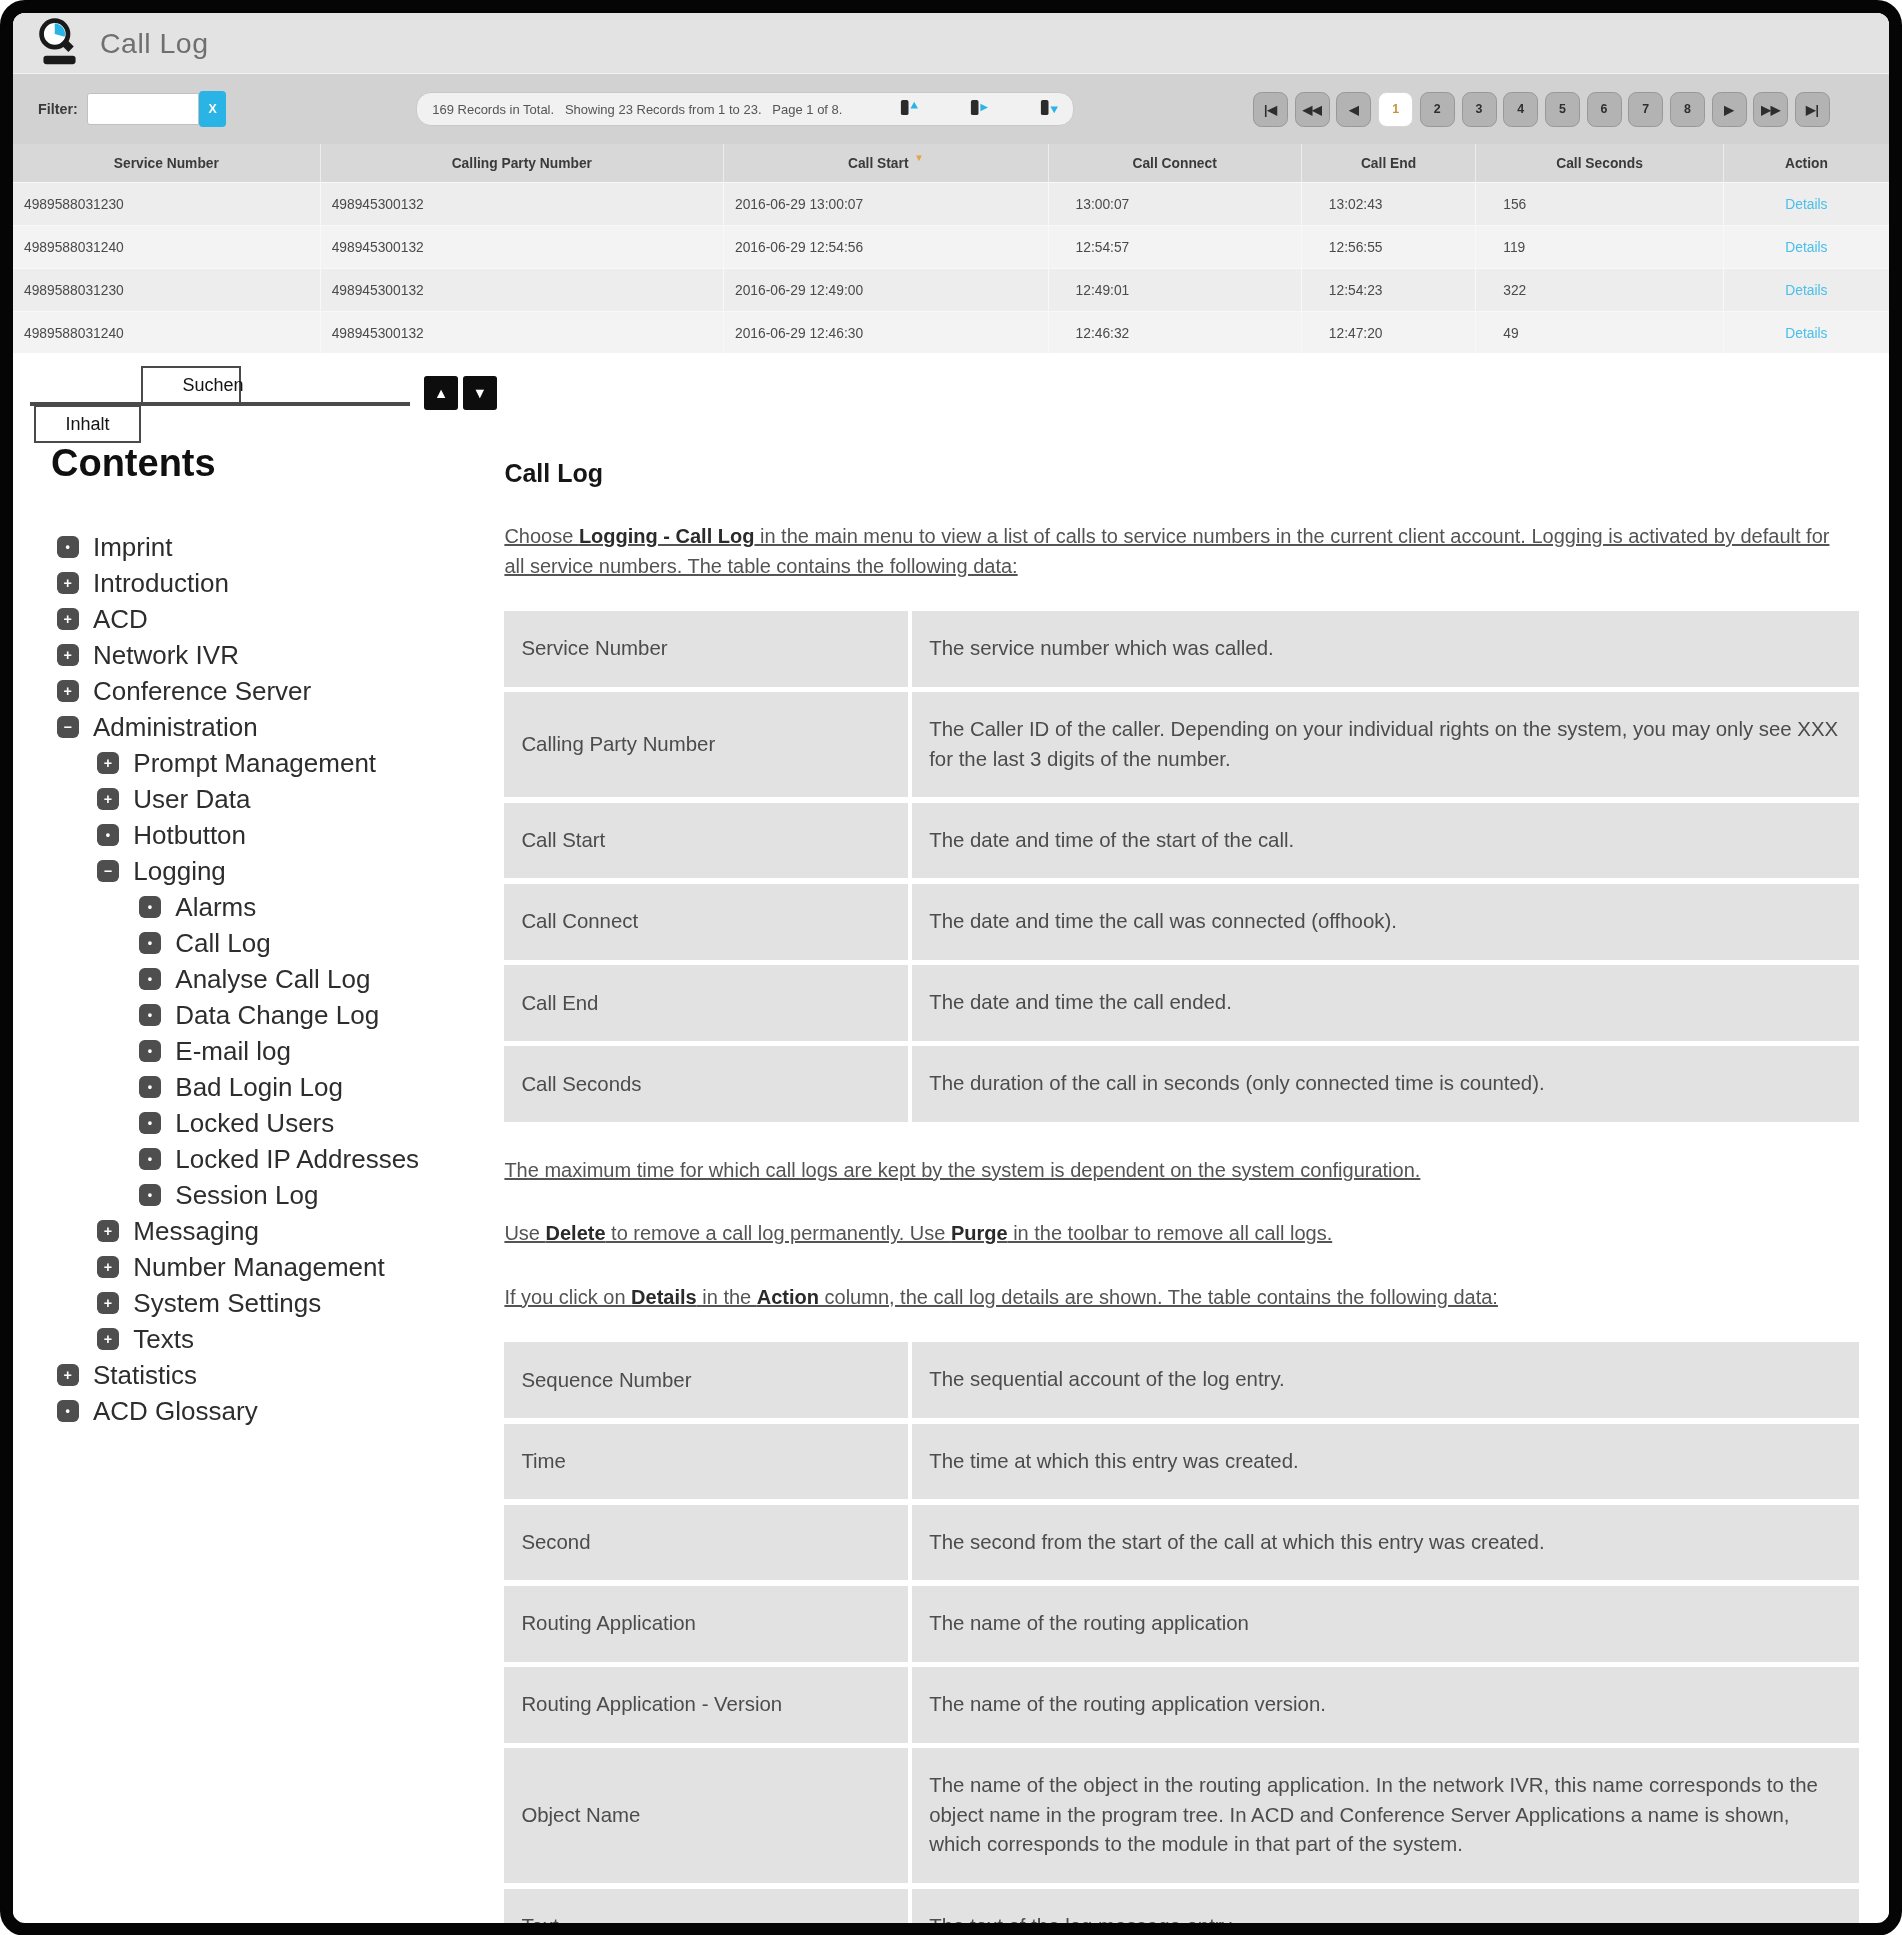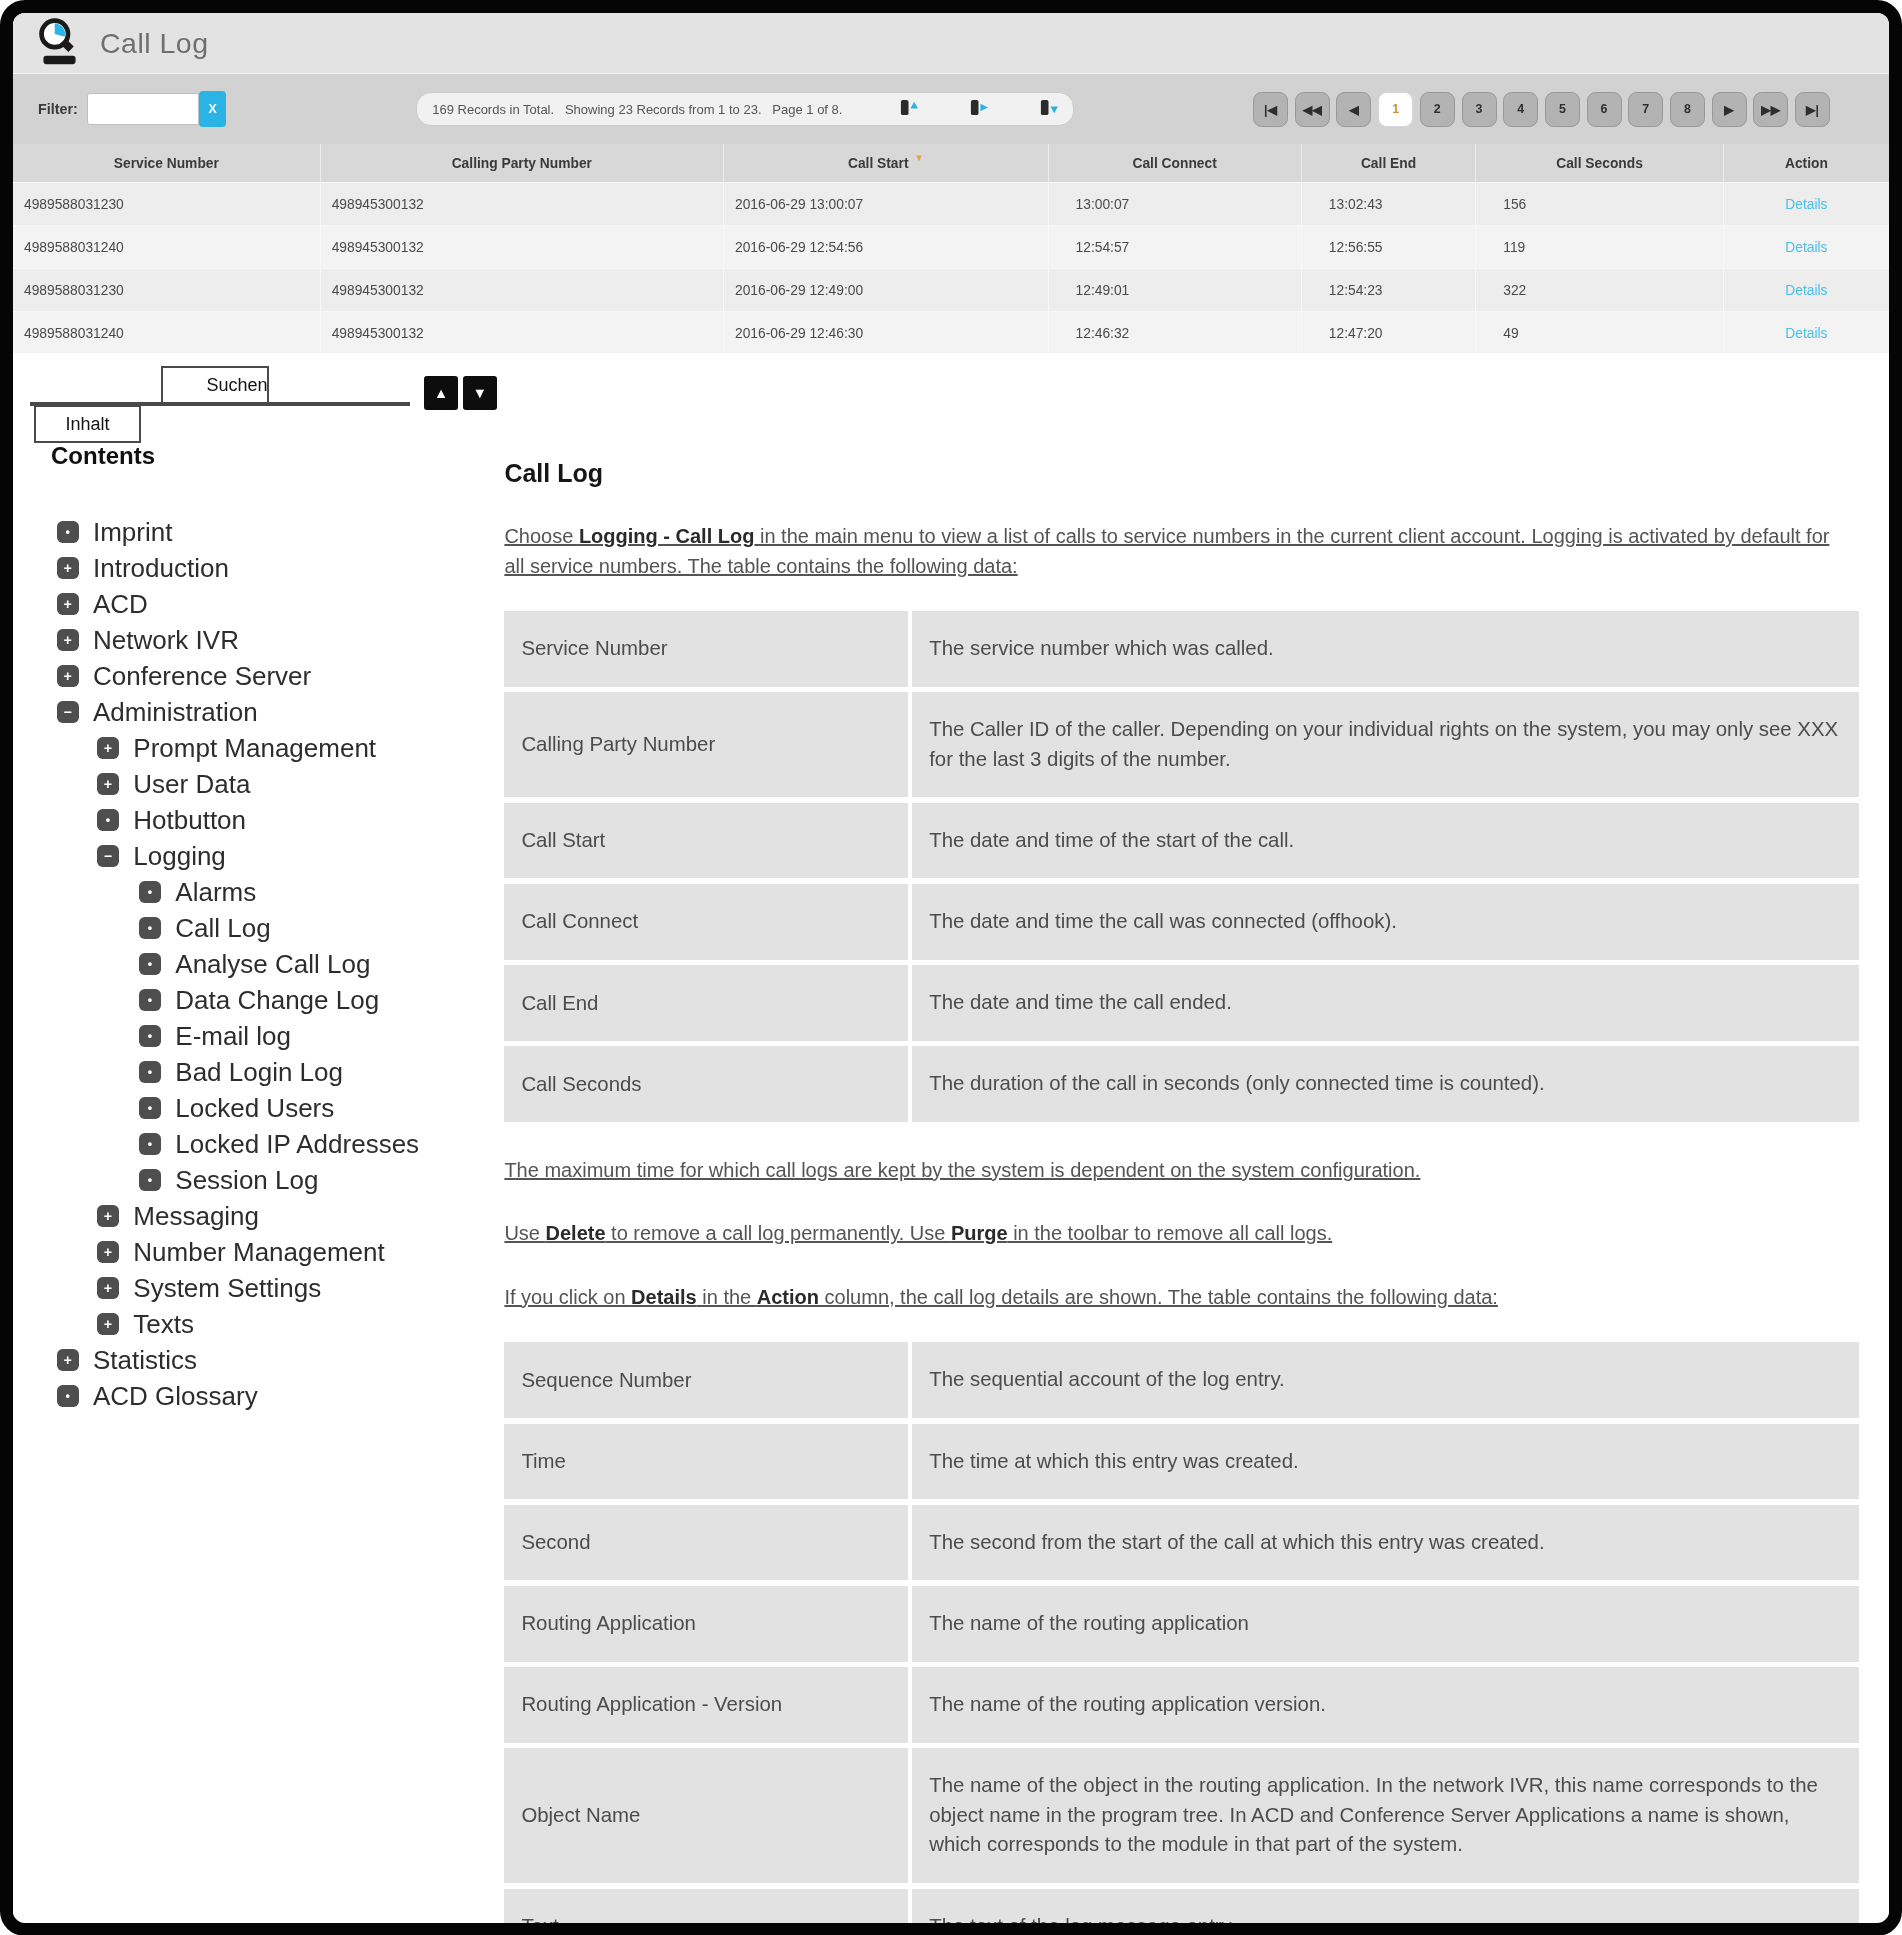--- a/index.html
+++ b/index.html
@@ -35,28 +35,28 @@
   .c0{width:16.4%;}.c1{width:21.5%;}.c2{width:17.3%;}.c3{width:13.5%;}.c4{width:9.3%;}.c5{width:13.2%;}.c6{width:8.8%;}
   .td.c3,.td.c4,.td.c5{padding-left:27px;}
   .td.c6{justify-content:center;padding-left:0;}
   .details-link{color:#49bfe9;cursor:pointer;}
 
   
   .bottom-panel{background:#fff;height:1565px;}
   .tabs-row{position:relative;height:68px;}
   .tab{position:absolute;top:13.3px;height:38px;border:2.9px solid #4a4a4a;background:#fff;display:flex;align-items:center;justify-content:center;font-size:18px;color:#141414;cursor:pointer;}
   .tab-inhalt{left:21px;width:107px;margin-top:39px;}
-  .tab-suchen{left:148px;width:108px;padding-left:44px;}
+  .tab-suchen{left:128px;width:100px;padding-left:44px;}
   .tabline{position:absolute;top:49px;left:17px;width:380px;height:3.8px;background:#4a4a4a;}
   .scrollbtns{position:absolute;left:411px;top:23px;display:flex;gap:4.8px;}
   .sbtn{width:34px;height:34px;background:#0d0d0d;color:#fff;display:flex;align-items:center;justify-content:center;font-size:14.3px;border-radius:2.9px;cursor:pointer;}
 
   .help-body{display:flex;}
   .contents-col{width:480px;flex-shrink:0;padding:21px 0 0 38px;}
-  .contents-title{font-size:24px;font-weight:bold;color:#101010;}
+  .contents-title{font-size:38px;font-weight:bold;color:#101010;}
   .tree{margin-top:44px;display:flex;flex-direction:column;}
   .tree-item{display:flex;align-items:center;height:36px;cursor:pointer;}
   .lvl0{padding-left:5.7px;}.lvl1{padding-left:46px;}.lvl2{padding-left:88px;}
   .tree-icon{width:22px;height:22px;border-radius:5.7px;background:#4e4e4e;color:#fff;display:flex;align-items:center;justify-content:center;font-size:14.3px;font-weight:bold;flex-shrink:0;line-height:1;}
   .tree-icon.leaf{font-size:12.4px;}
   .tree-label{margin-left:14.3px;font-size:26px;color:#2d2d2d;}
 
   .topic-col{flex:1;padding:38px 30px 0 11.4px;}
   .topic-title{font-size:25px;font-weight:bold;color:#161616;}
   .para{font-size:20px;line-height:29.5px;color:#545454;margin:34px 5px 0 0;text-decoration:underline;}

